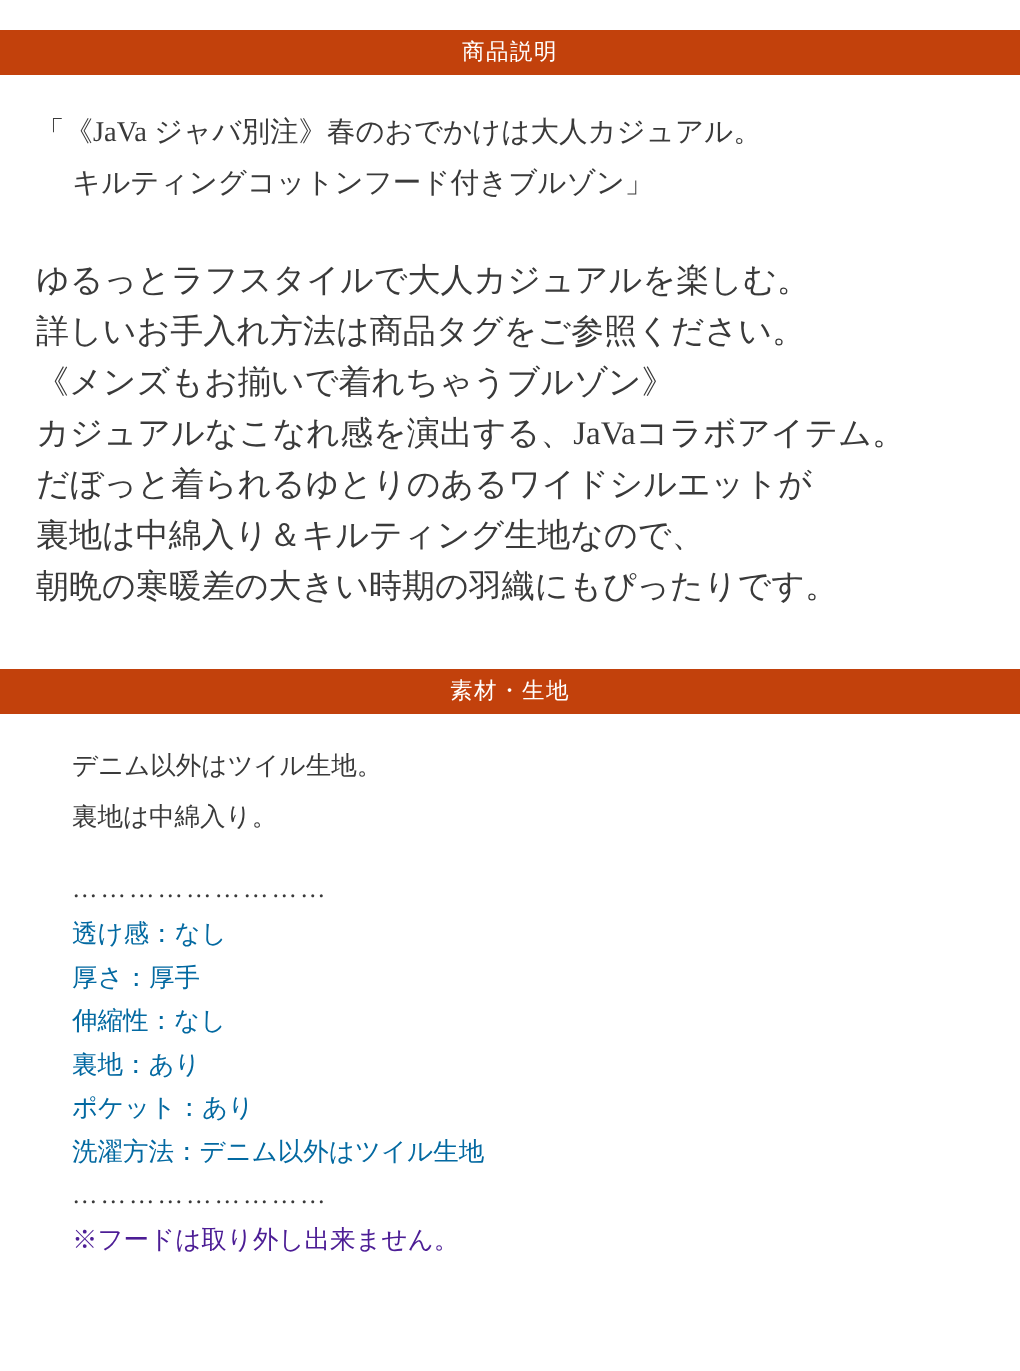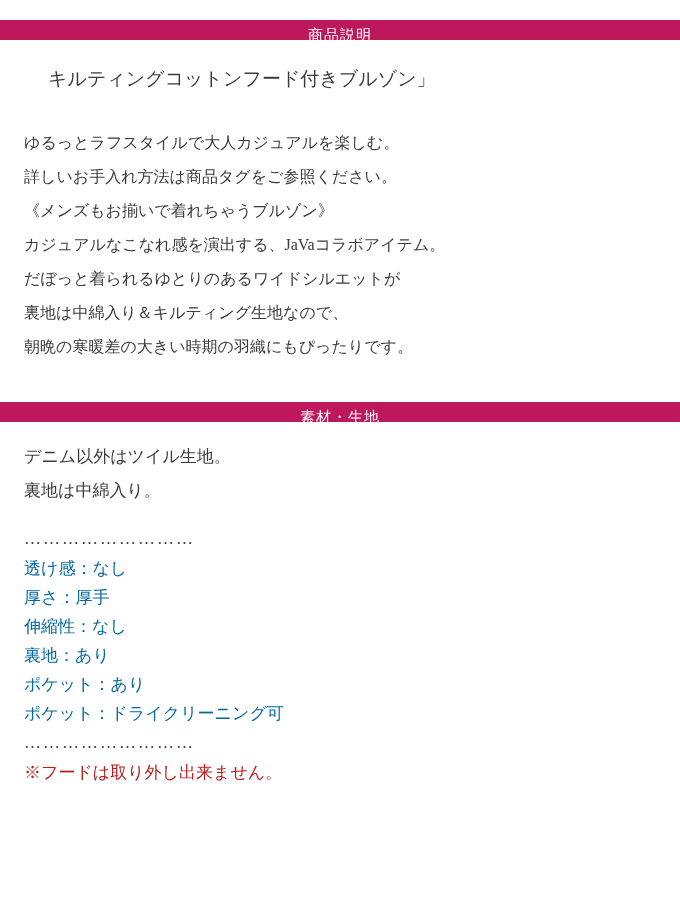--- a/index.html
+++ b/index.html
@@ -14,26 +14,26 @@
     color: #333333;
     overflow: hidden;
   }
   .page {
     width: 680px;
     height: 914px;
     position: relative;
     box-sizing: border-box;
   }
   .section-header {
-    background: #be185d;
+    background: #c2410c;
     color: #ffffff;
     text-align: center;
     font-size: 15px;
     line-height: 30px;
-    height: 20px;
+    height: 30px;
     letter-spacing: 1px;
     font-family: "Liberation Serif", "DejaVu Serif", serif;
   }
   .section-body {
     padding: 0 24px;
     box-sizing: border-box;
   }
   .block-desc {
     padding-top: 22px;
   }
@@ -43,27 +43,28 @@
     color: #3a3a3a;
     white-space: pre;
   }
   .title-line.indent {
     padding-left: 24px;
   }
   .gap-lg {
     height: 30px;
   }
   .body-line {
-    font-size: 16px;
+    font-size: 22px;
     line-height: 34px;
     color: #3a3a3a;
     white-space: pre;
   }
   .block-material {
     padding-top: 18px;
+    margin-left: 24px;
   }
   .mat-line {
     font-size: 17px;
     line-height: 34px;
     color: #3a3a3a;
     white-space: pre;
   }
   .dots {
     font-size: 17px;
     line-height: 30px;
@@ -75,40 +76,41 @@
   }
   .spec-line {
     font-size: 17px;
     line-height: 29px;
     color: #0369a1;
     white-space: pre;
   }
   .note-line {
     font-size: 17px;
     line-height: 30px;
-    color: #b91c1c;
+    color: #4c1d95;
     white-space: pre;
   }
   .header-spacer {
     height: 20px;
   }
   .sec2-spacer {
     height: 38px;
   }
 </style>
 </head>
 <body>
 
 <div class="page">
 
   <div class="header-spacer"></div>
 
   <div class="section-header">商品説明</div>
 
   <div class="section-body block-desc">
+    <div class="title-line">「《JaVa ジャバ別注》春のおでかけは大人カジュアル。</div>
     <div class="title-line indent">キルティングコットンフード付きブルゾン」</div>
 
     <div class="gap-lg"></div>
 
     <div class="body-line">ゆるっとラフスタイルで大人カジュアルを楽しむ。</div>
     <div class="body-line">詳しいお手入れ方法は商品タグをご参照ください。</div>
     <div class="body-line">《メンズもお揃いで着れちゃうブルゾン》</div>
     <div class="body-line">カジュアルなこなれ感を演出する、JaVaコラボアイテム。</div>
     <div class="body-line">だぼっと着られるゆとりのあるワイドシルエットが</div>
     <div class="body-line">裏地は中綿入り＆キルティング生地なので、</div>
@@ -125,20 +127,20 @@
 
     <div class="gap-sm"></div>
 
     <div class="dots">………………………</div>
 
     <div class="spec-line">透け感：なし</div>
     <div class="spec-line">厚さ：厚手</div>
     <div class="spec-line">伸縮性：なし</div>
     <div class="spec-line">裏地：あり</div>
     <div class="spec-line">ポケット：あり</div>
-    <div class="spec-line">ポケット：ドライクリーニング可</div>
+    <div class="spec-line">洗濯方法：デニム以外はツイル生地</div>
 
     <div class="dots">………………………</div>
 
     <div class="note-line">※フードは取り外し出来ません。</div>
   </div>
 
 </div>
 
 </body></html>

